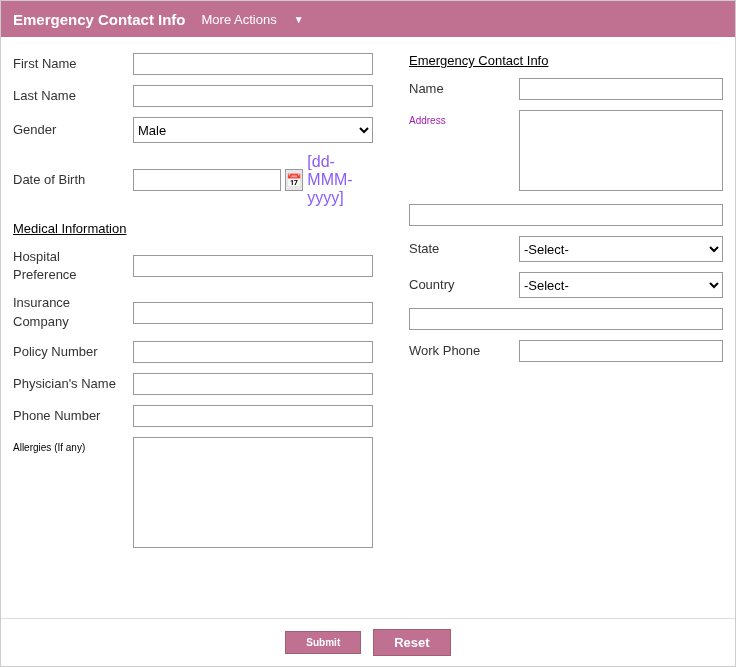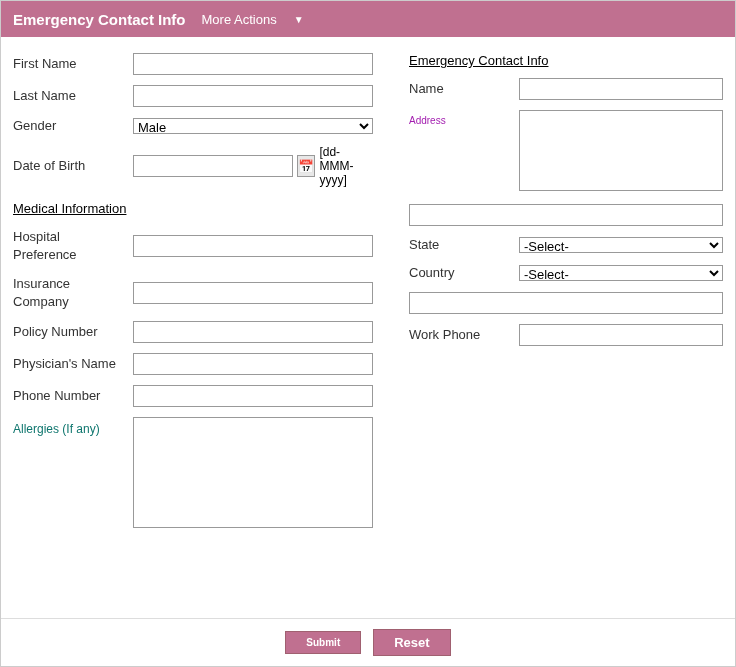--- a/index.html
+++ b/index.html
@@ -72,40 +72,40 @@
       width: 120px;
       min-width: 120px;
       color: #333;
       font-size: 13px;
       padding-right: 8px;
       line-height: 1.4;
     }
     .label-top {
       width: 120px;
       min-width: 120px;
-      color: #0f766e;
-      font-size: 12px;
+      color: #000000;
+      font-size: 10px;
       padding-right: 8px;
       padding-top: 4px;
       line-height: 1.4;
     }
     .field {
       flex: 1;
     }
     input[type="text"] {
       width: 100%;
       height: 22px;
       border: 1px solid #999;
       padding: 2px 4px;
       font-size: 13px;
       background: #fff;
     }
     select {
       width: 100%;
-      height: 16px;
+      height: 26px;
       border: 1px solid #999;
       font-size: 13px;
       background: #fff;
     }
     textarea {
       width: 100%;
       border: 1px solid #999;
       padding: 2px 4px;
       font-size: 13px;
       background: #fff;
@@ -129,22 +129,22 @@
       height: 22px;
       border: 1px solid #999;
       background: #e8e8e8;
       display: flex;
       align-items: center;
       justify-content: center;
       cursor: pointer;
       font-size: 13px;
     }
     .date-format-hint {
-      font-size: 12px;
-      color: #000000;
+      font-size: 16px;
+      color: #8b5cf6;
     }
     .section-heading {
       margin-bottom: 12px;
       margin-top: 14px;
     }
     .section-heading a {
       color: #000;
       text-decoration: underline;
       font-size: 13px;
       cursor: pointer;

